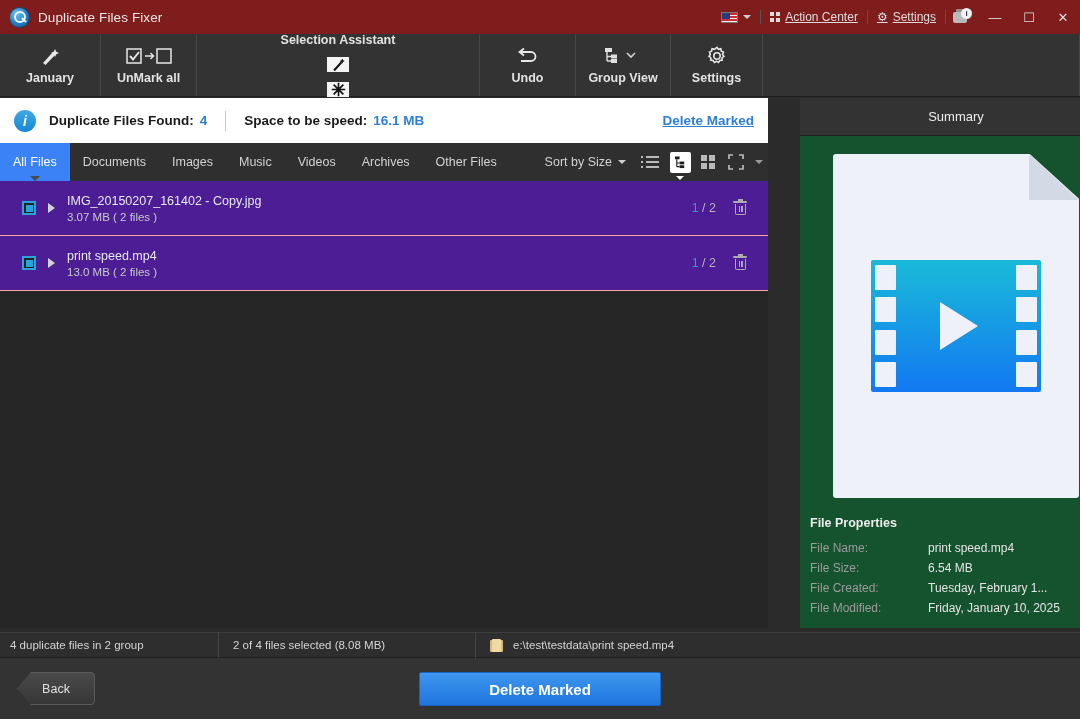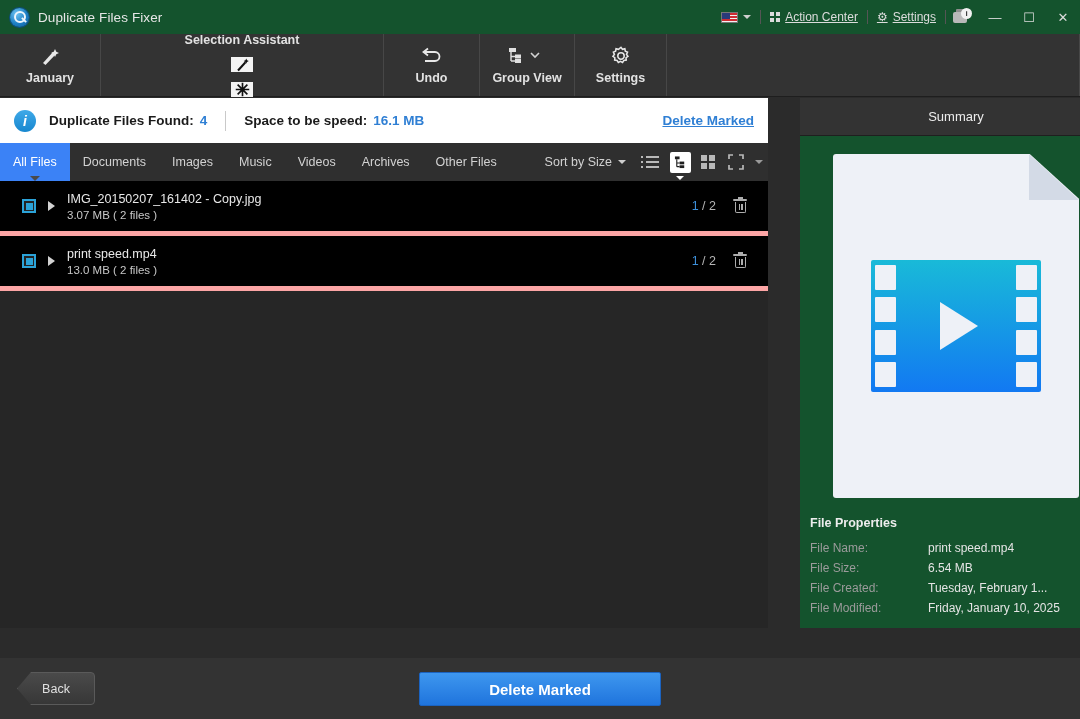--- a/index.html
+++ b/index.html
@@ -7,21 +7,21 @@
     width: 1080px; height: 719px;
     background: #2b2b2b;
     font-family: "Liberation Sans", sans-serif;
     overflow: hidden;
   }
   #app { position: relative; width: 1080px; height: 719px; background: #2b2b2b; }
 
   
   .titlebar {
     position: absolute; left: 0; top: 0; width: 1080px; height: 34px;
-    background: #14532d; display: flex; align-items: center;
+    background: #7f1d1d; display: flex; align-items: center;
   }
   .app-logo {
     width: 19px; height: 19px; margin-left: 10px; border-radius: 50%;
     background: radial-gradient(circle at 35% 30%, #6fc4f2 0%, #1c7ec4 55%, #0f5c97 100%);
     position: relative; flex: none;
     box-shadow: 0 0 0 1px #0d4d80;
   }
   .app-logo::after {
     content: ""; position: absolute; left: 4px; top: 3.5px;
     width: 8px; height: 8px; border: 2px solid #eef6fc; border-radius: 50%;
@@ -156,21 +156,21 @@
   .icon-grid { display: grid; grid-template-columns: 6px 6px; grid-template-rows: 6px 6px; gap: 2px; }
   .icon-grid i { background: #b9b9b9; display: block; }
 
   
   .filelist {
     position: absolute; left: 0; top: 181px; width: 768px; height: 447px;
     background: #262626;
   }
   .flrow {
     position: relative; height: 55px; display: flex; align-items: center;
-    padding: 0 18px 0 22px; border-bottom: 5px solid #fca5a5; background: #000000;
+    padding: 0 18px 0 22px; border-bottom: 1px solid #fca5a5; background: #4c1d95;
     cursor: pointer;
   }
   .chk {
     width: 14px; height: 14px; border: 2px solid #2ba3d8; flex: none;
     display: flex; align-items: center; justify-content: center; background: #232323;
   }
   .chk i { width: 7px; height: 7px; background: #2ba3d8; display: block; }
   .arrow {
     width: 0; height: 0; margin-left: 12px; flex: none;
     border-top: 5px solid transparent; border-bottom: 5px solid transparent;
@@ -321,20 +321,31 @@
     <div class="tool tool-automark">
       <span class="ico">
         <svg width="22" height="20" viewBox="0 0 22 20">
           <path d="M4 17 L14 6 L16.5 8.5 L6.5 19 Z" fill="#e8e8e8"></path>
           <path d="M16 3 l1.3 2.7 2.7 1.3 -2.7 1.3 -1.3 2.7 -1.3 -2.7 -2.7 -1.3 2.7 -1.3 Z" fill="#e8e8e8"></path>
         </svg>
       </span>
       <span>January</span>
     </div>
 
+    <div class="tool tool-unmark">
+      <span class="ico">
+        <svg width="46" height="18" viewBox="0 0 46 18">
+          <rect x="1" y="2" width="14" height="14" fill="none" stroke="#e8e8e8" stroke-width="1.5"></rect>
+          <path d="M4 9 l3 3.5 6 -7.5" fill="none" stroke="#e8e8e8" stroke-width="2"></path>
+          <path d="M19 9 h8 M24.5 6 l3 3 -3 3" fill="none" stroke="#e8e8e8" stroke-width="1.4"></path>
+          <rect x="31" y="2" width="14" height="14" fill="none" stroke="#e8e8e8" stroke-width="1.5"></rect>
+        </svg>
+      </span>
+      <span>UnMark all</span>
+    </div>
 
     <div class="tool tool-selassist">
       <span class="sa-label">Selection Assistant</span>
       <span class="sa-btn">
         <svg width="15" height="15" viewBox="0 0 20 20">
           <path d="M3 17 L13 6 L15 8 L5 19 Z" fill="#111"></path>
           <path d="M15 2 l1.1 2.3 2.3 1.1 -2.3 1.1 -1.1 2.3 -1.1 -2.3 -2.3 -1.1 2.3 -1.1 Z" fill="#111"></path>
         </svg>
       </span>
       <span class="sa-btn">
@@ -521,19 +532,32 @@
         <span class="pk">File Created:</span>
         <span class="pv">Tuesday, February 1...</span>
       </div>
       <div class="prow">
         <span class="pk">File Modified:</span>
         <span class="pv">Friday, January 10, 2025</span>
       </div>
     </div>
   </div>
 
+  <div class="statusbar">
+    <div class="st-cell st-1">4 duplicate files in 2 group</div>
+    <div class="st-div"></div>
+    <div class="st-cell st-2">2 of 4 files selected  (8.08 MB)</div>
+    <div class="st-div"></div>
+    <div class="st-cell st-3">
+      <span class="folder-ico">
+          <i class="b"></i>
+          <i class="f"></i>
+        </span>
+      <span>e:\test\testdata\print speed.mp4</span>
+    </div>
+  </div>
 
   <div class="actionbar">
     <div class="back-btn">Back</div>
   </div>
   <div class="delete-btn">Delete Marked</div>
 
 </div>
 
 </body></html>

